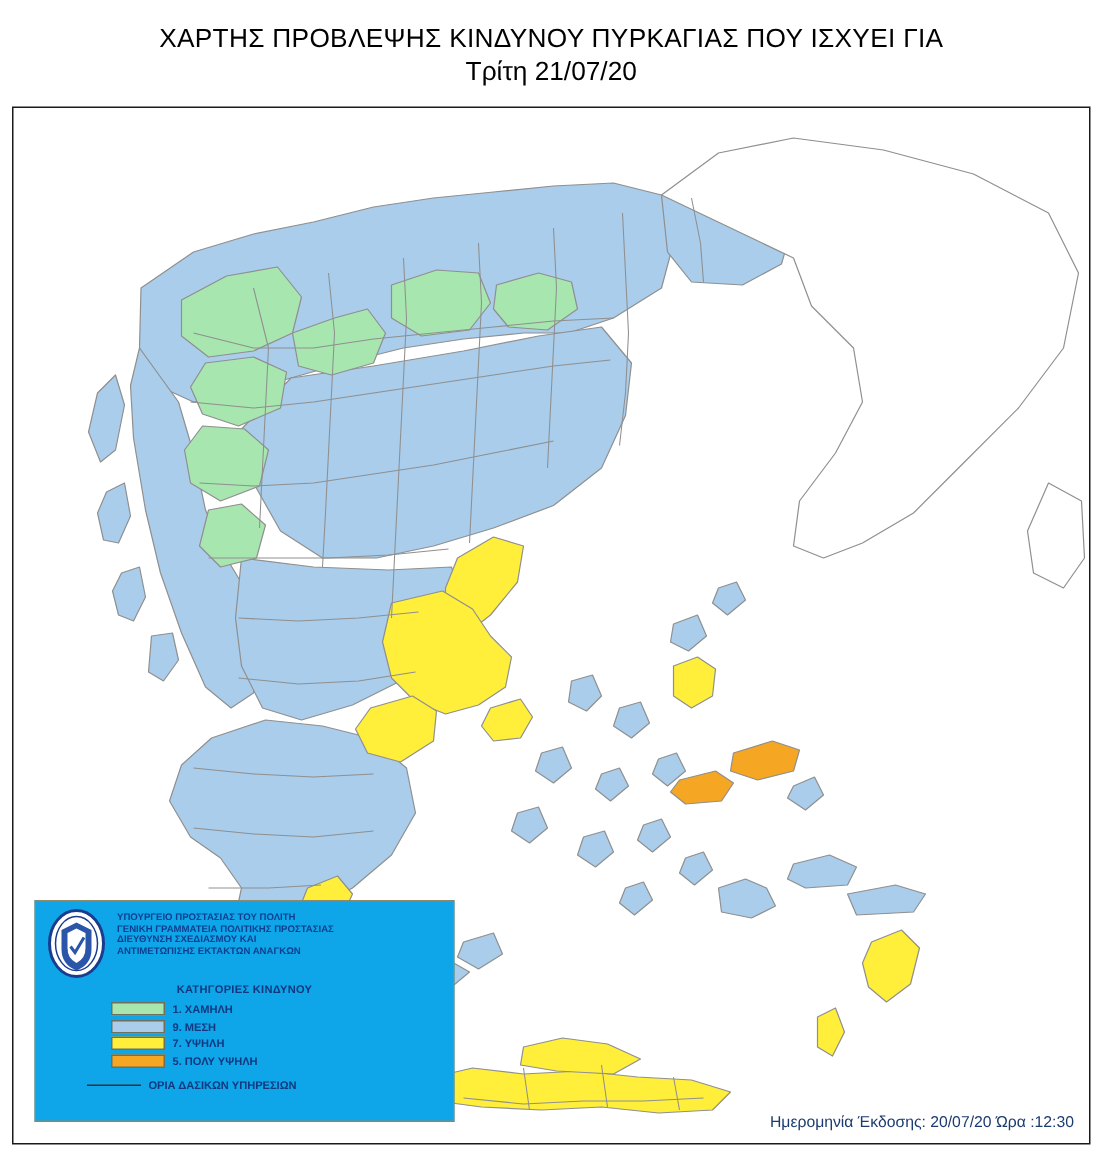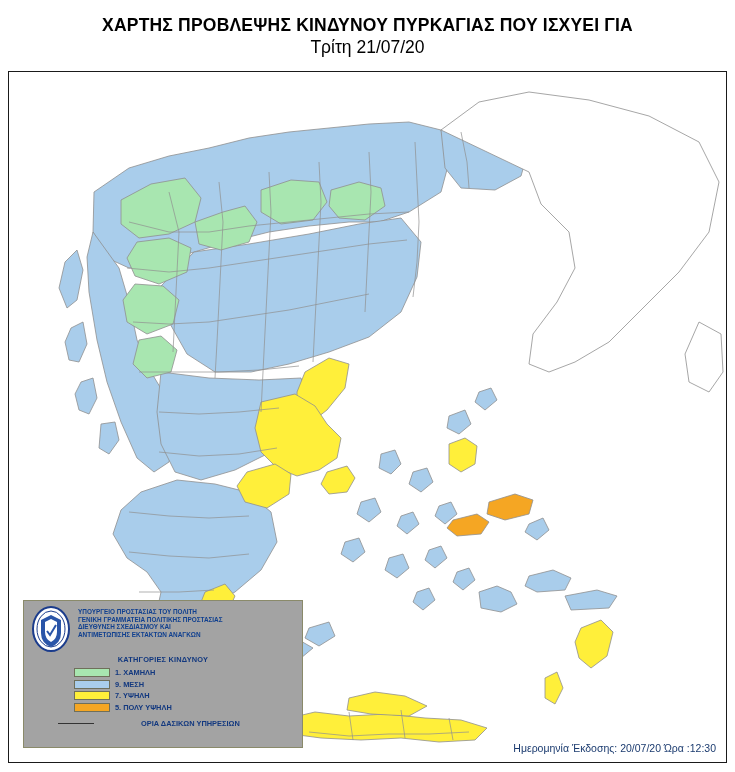--- a/index.html
+++ b/index.html
@@ -22,21 +22,21 @@
   
   .title-block {
     position: absolute;
     left: 0;
     top: 14px;
     width: 735px;
     text-align: center;
   }
   .title-line1 {
     font-size: 17.5px;
-    font-weight: bold;
+    font-weight: normal;
     color: #000000;
     letter-spacing: 0.2px;
     line-height: 22px;
   }
   .title-line2 {
     font-size: 17.5px;
     font-weight: normal;
     color: #000000;
     line-height: 22px;
   }
@@ -57,21 +57,21 @@
     left: 0;
     top: 0;
   }
   
   .legend {
     position: absolute;
     left: 14px;
     top: 528px;
     width: 280px;
     height: 148px;
-    background: #a3a3a3;
+    background: #0ea5e9;
     border: 1px solid #8a8a6a;
     box-sizing: border-box;
   }
   .legend-header {
     display: flex;
     align-items: flex-start;
     padding: 4px 4px 0 4px;
   }
   .legend-logo {
     width: 46px;
@@ -114,21 +114,20 @@
     font-size: 7.4px;
     color: #12387f;
     font-weight: bold;
     margin-left: 5px;
     white-space: nowrap;
   }
   .legend-foot {
     display: flex;
     align-items: center;
     margin: 6px 0 0 34px;
-    gap: 42px;
   }
   .legend-line {
     width: 36px;
     height: 0;
     border-top: 1.6px solid #333333;
   }
   .legend-foot-label {
     font-size: 7.4px;
     color: #12387f;
     font-weight: bold;

